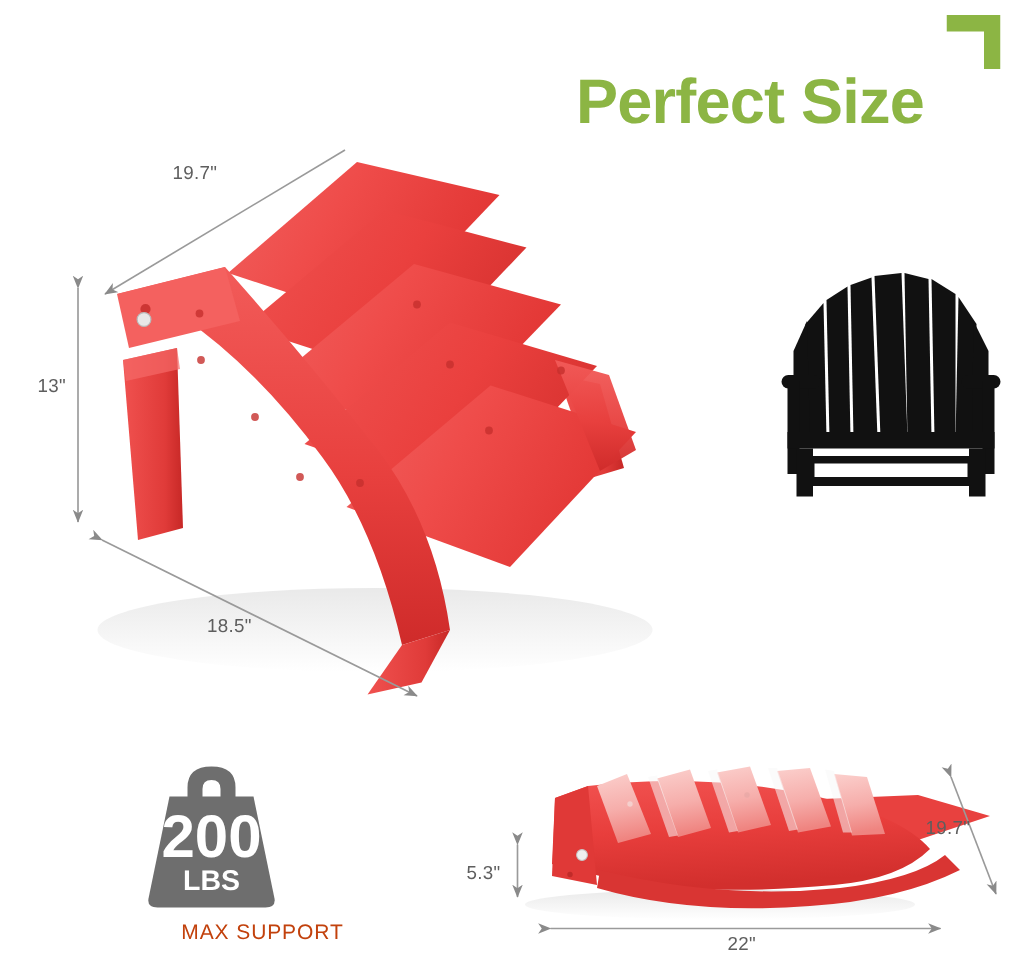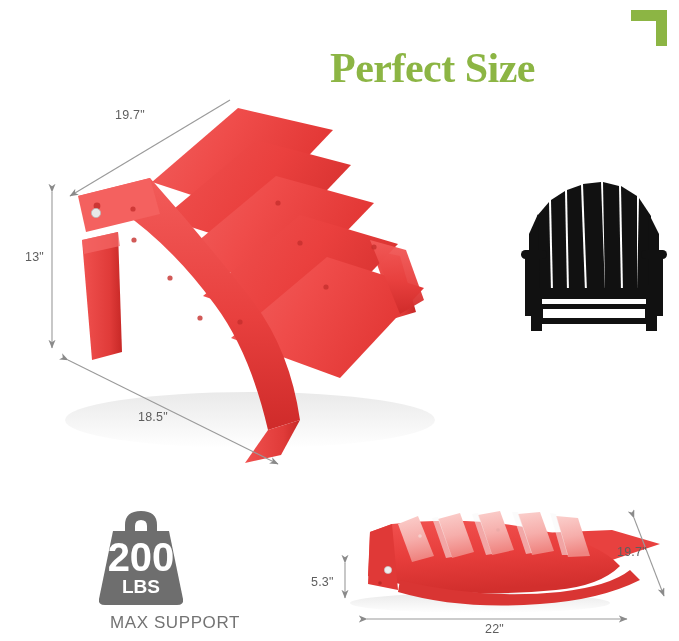--- a/index.html
+++ b/index.html
@@ -10,24 +10,24 @@
     position:relative;
     overflow:hidden;
   }
   .stage { position:absolute; inset:0; }
   .abs { position:absolute; }
 
   
   #corner-bracket { top:10px; left:631px; width:36px; height:36px; }
   #headline {
     top:42px; left:330px; width:340px;
-    text-align:left;
+    text-align:center;
     font-size:42px; font-weight:bold;
     color:#8cb544; letter-spacing:-0.5px;
-    line-height:52px; white-space:nowrap;font-family:Liberation Serif, serif;
+    line-height:52px; white-space:nowrap;
   }
   #subhead {
     top:101px; left:300px; width:370px;
     text-align:right;
     font-size:18.5px; font-weight:normal;
     color:#6d6d6d; letter-spacing:-0.2px;
     line-height:26px; white-space:nowrap;
   }
 
   
@@ -37,21 +37,21 @@
   }
   #dim-197-main { top:108px; left:115px; }
   #dim-13       { top:250px; left:25px;  }
   #dim-185      { top:410px; left:138px; }
   #dim-53       { top:575px; left:311px; }
   #dim-197-fold { top:545px; left:617px; }
   #dim-22       { top:622px; left:485px; }
   #max-support {
     top:613px; left:60px; width:230px;
     text-align:center;
-    font-size:17px; color:#737373;
+    font-size:14px; color:#c2410c;
     letter-spacing:0.6px; white-space:nowrap;
   }
 
   
   .svg-layer { position:absolute; inset:0; width:679px; height:641px; pointer-events:none; }
   .txt-badge-num {
     font-family:"Liberation Sans", sans-serif;
     font-weight:bold; font-size:40px; fill:#ffffff;
   }
   .txt-badge-unit {

